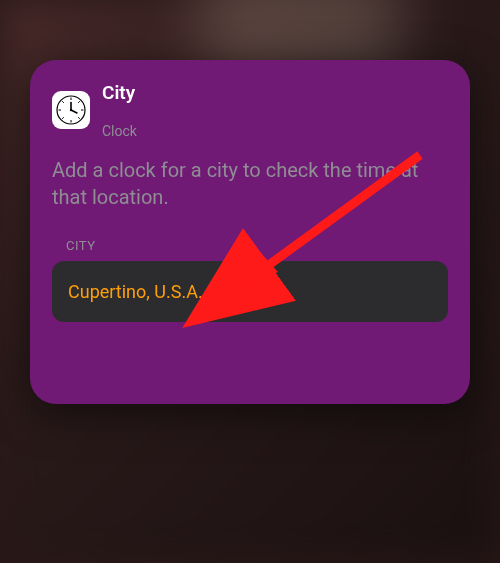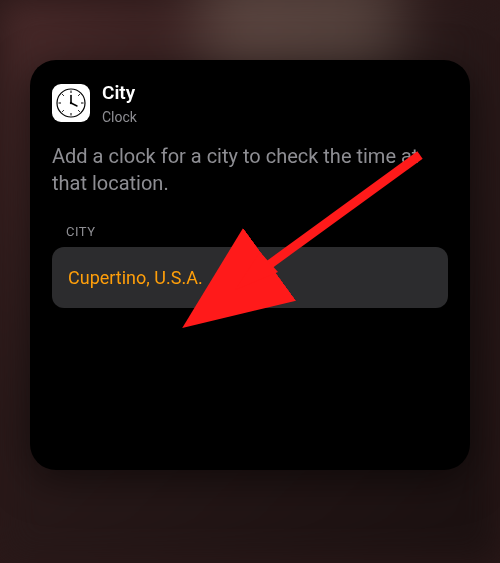--- a/index.html
+++ b/index.html
@@ -25,22 +25,22 @@
     width: 200px;
     height: 120px;
     background: rgba(200,180,160,0.25);
     filter: blur(25px);
   }
   .card {
     position: absolute;
     left: 30px;
     top: 60px;
     width: 440px;
-    height: 410px;
-    background: #000000;
+    height: 344px;
+    background: #701a75;
     border-radius: 26px;
     box-shadow: 0 10px 40px rgba(0,0,0,0.5);
     box-sizing: border-box;
     padding: 22px;
     color: #fff;
   }
   .header {
     display: flex;
     align-items: center;
     gap: 12px;
@@ -62,21 +62,21 @@
     line-height: 1.15;
   }
   .title {
     font-size: 19px;
     font-weight: 600;
     color: #fff;
   }
   .subtitle {
     font-size: 14px;
     color: #8e8e93;
-    margin-top: 5px;
+    margin-top: 19px;
   }
   .description {
     font-size: 20px;
     color: #8e8e93;
     line-height: 1.35;
     margin-bottom: 27px;
   }
   .section-label {
     font-size: 13px;
     letter-spacing: 0.5px;

